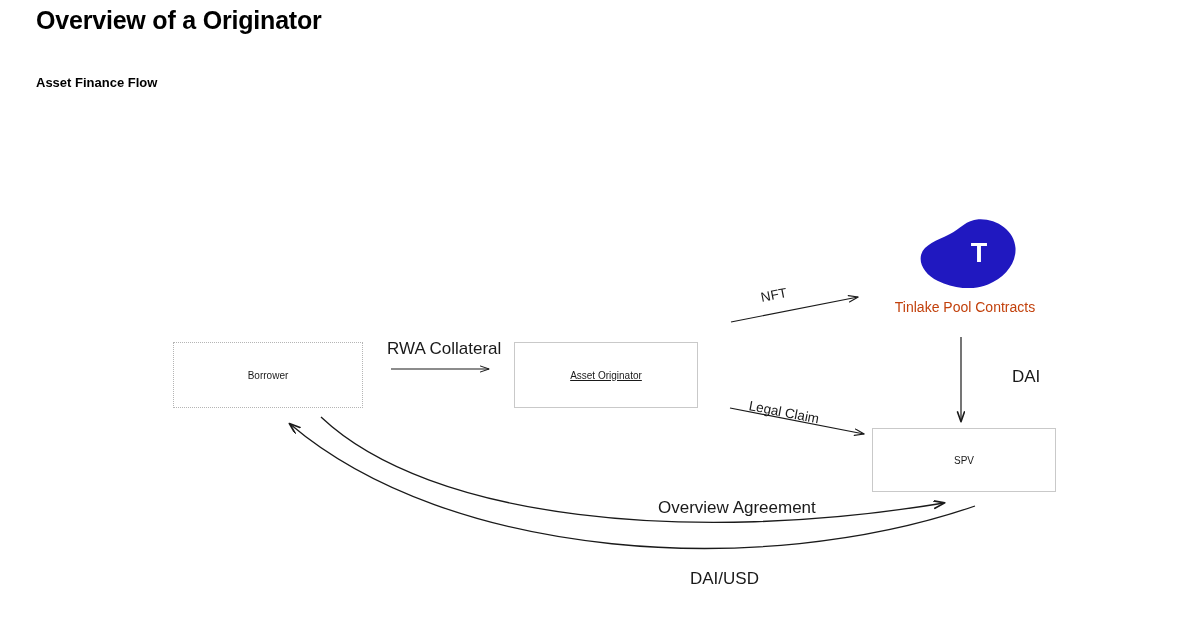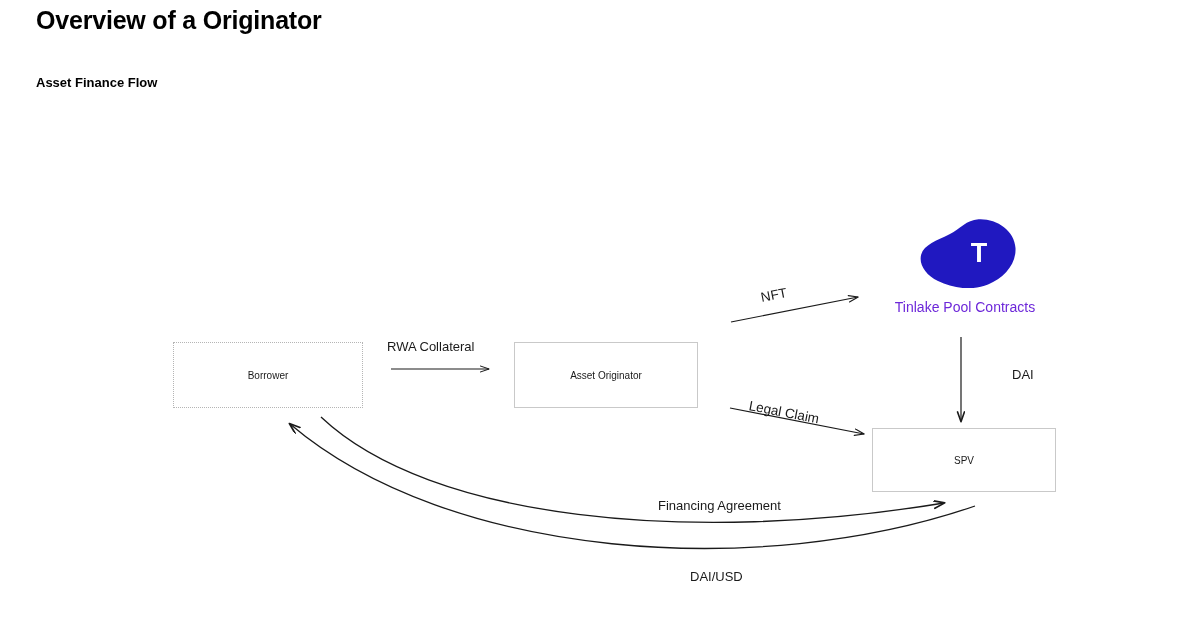--- a/index.html
+++ b/index.html
@@ -65,20 +65,21 @@
     left: 173px;
     top: 342px;
     width: 190px;
     height: 66px;
   }
   #node-asset-originator {
     left: 514px;
     top: 342px;
     width: 184px;
     height: 66px;
+    text-decoration: underline;
   }
   #node-spv {
     left: 872px;
     top: 428px;
     width: 184px;
     height: 64px;
   }
 
   #tinlake-group {
     position: absolute;
@@ -110,27 +111,27 @@
     font-weight: bold;
     line-height: 1;
   }
   #tinlake-label {
     position: absolute;
     left: 0;
     top: 85px;
     width: 170px;
     text-align: center;
     font-size: 14px;
-    color: #6d28d9;
+    color: #c2410c;
     white-space: nowrap;
   }
 
   .edge-label {
     position: absolute;
-    font-size: 13px;
+    font-size: 17px;
     color: #1a1a1a;
     white-space: nowrap;
   }
   #label-rwa-collateral { left: 387px; top: 339px; }
   #label-dai { left: 1012px; top: 367px; }
   #label-financing-agreement { left: 658px; top: 498px; }
   #label-dai-usd { left: 690px; top: 569px; }
 
   .edge-label-rot {
     position: absolute;
@@ -197,14 +198,14 @@
     <path d="M58.5,1.2 C76,0.2 94.5,12 95.5,30 C96.4,46 84,60 68,66.5 C52,73 33,70.5 18,63 C5.5,56.8 -1.5,46 1.2,36.5 C4,26.6 17,22.5 29,16.5 C41,10.5 46,2 58.5,1.2 Z" fill="#2018c0"></path>
   </svg>
   <div id="tinlake-letter">T</div>
   <div id="tinlake-label">Tinlake Pool Contracts</div>
 </div>
 
 <div class="edge-label" id="label-rwa-collateral">RWA Collateral</div>
 <div class="edge-label-rot" id="label-nft">NFT</div>
 <div class="edge-label-rot" id="label-legal-claim">Legal Claim</div>
 <div class="edge-label" id="label-dai">DAI</div>
-<div class="edge-label" id="label-financing-agreement">Financing Agreement</div>
+<div class="edge-label" id="label-financing-agreement">Overview Agreement</div>
 <div class="edge-label" id="label-dai-usd">DAI/USD</div>
 
 </body></html>

